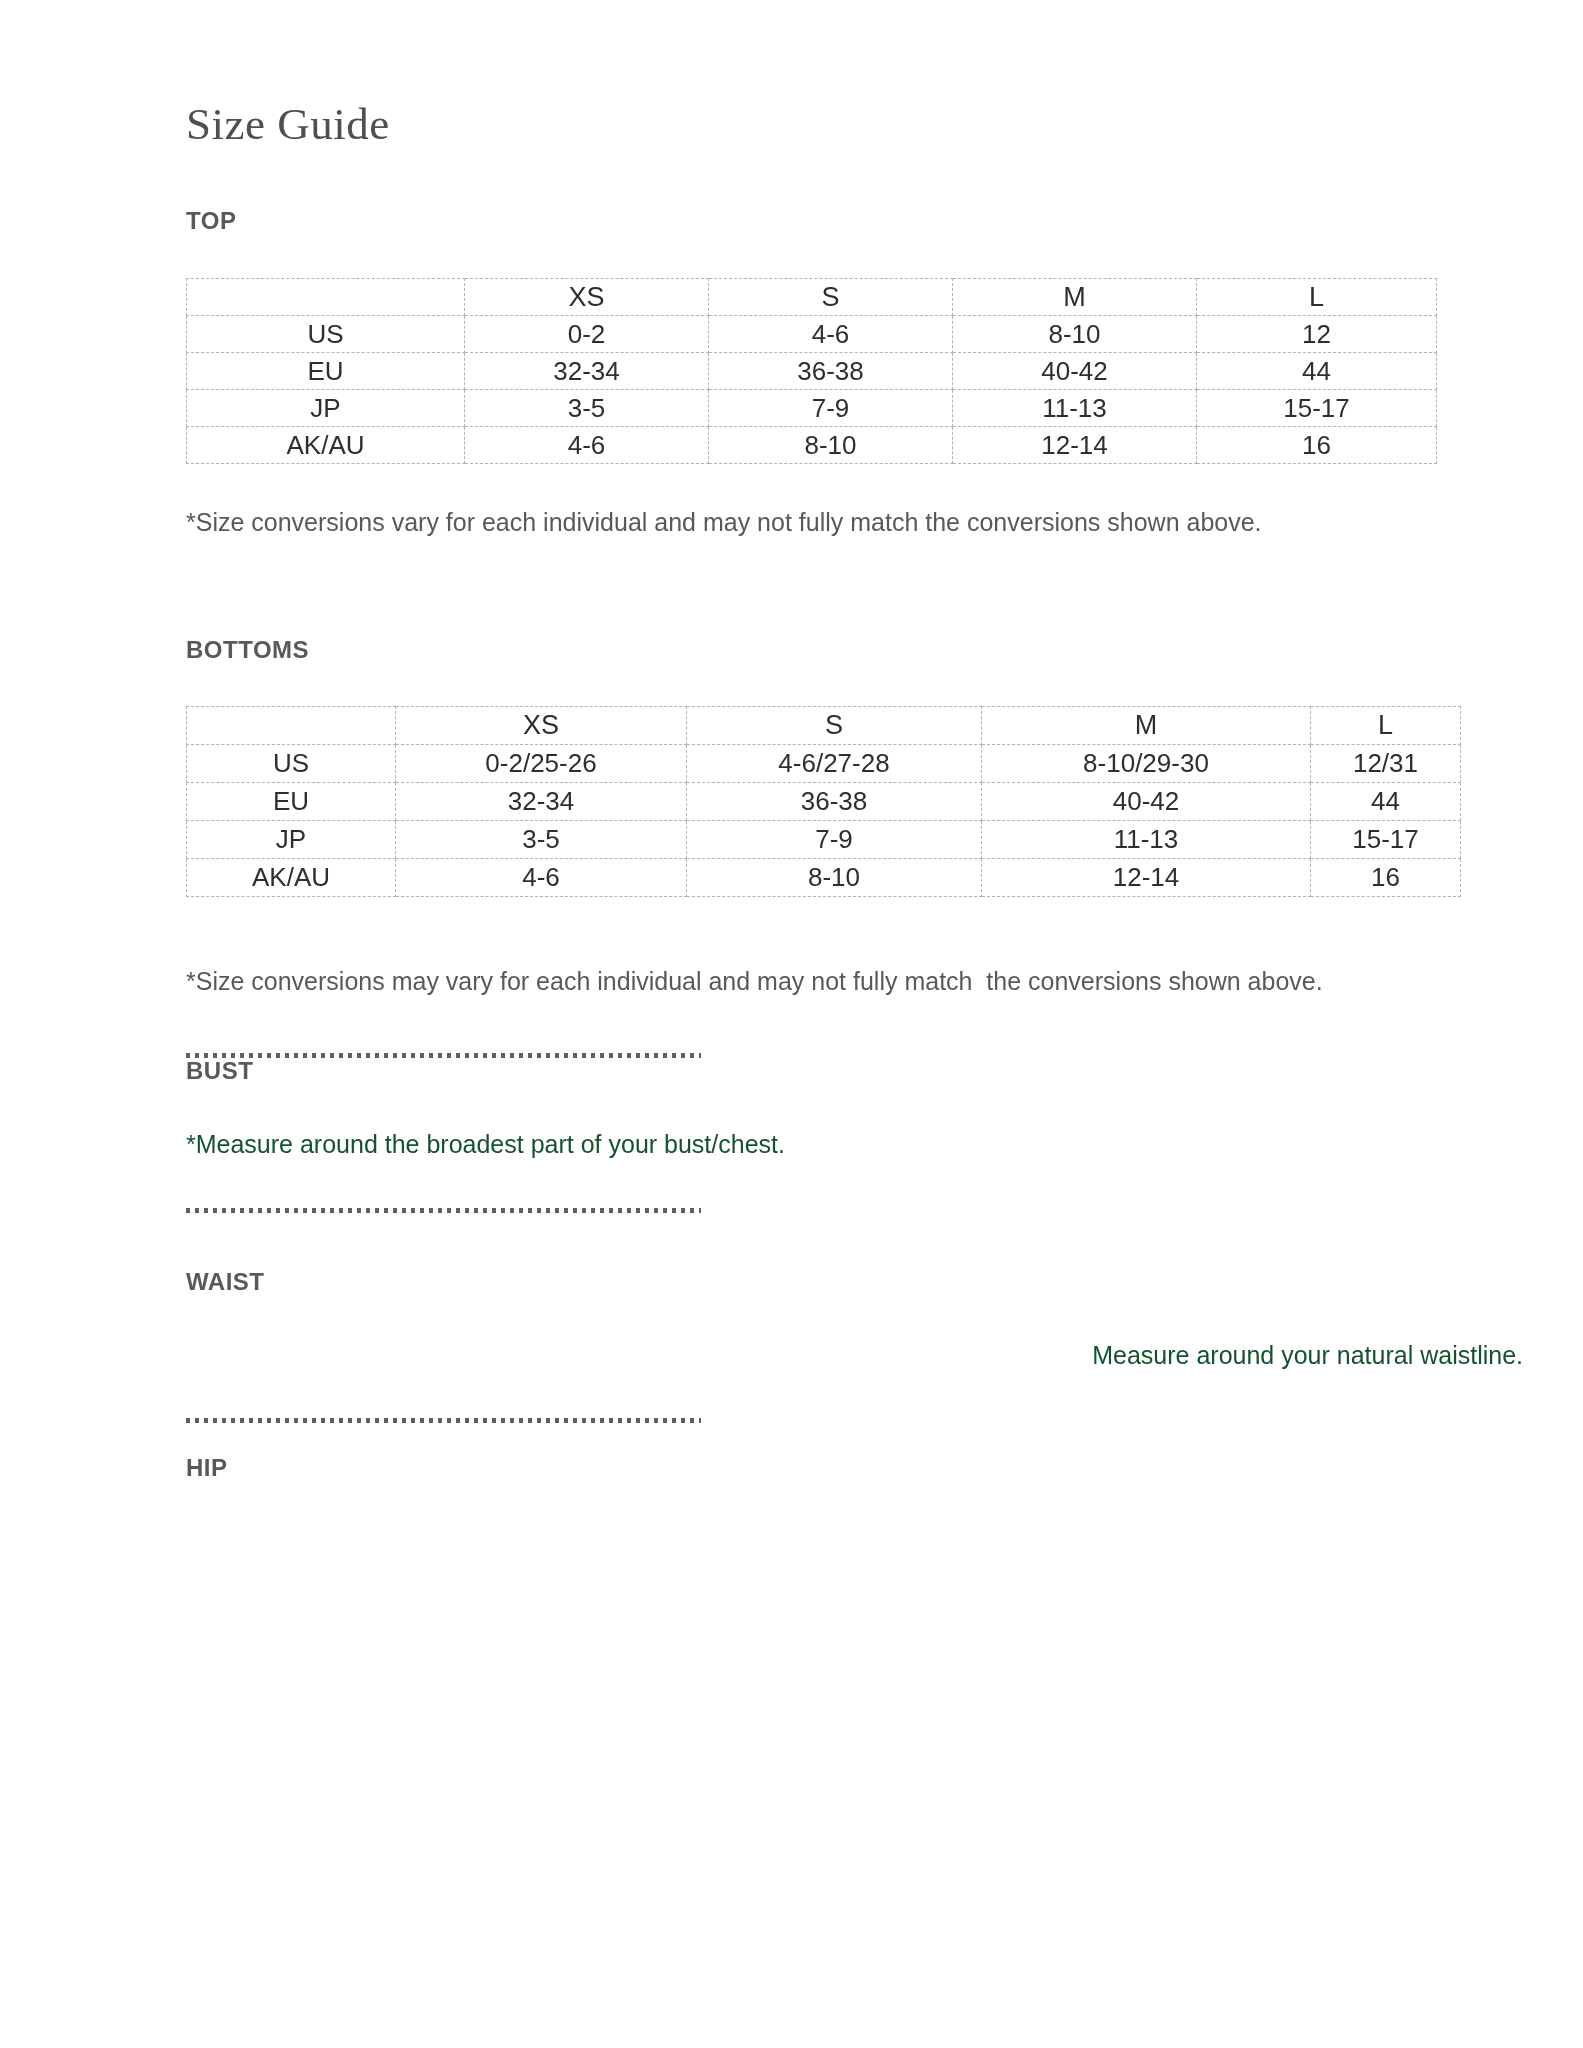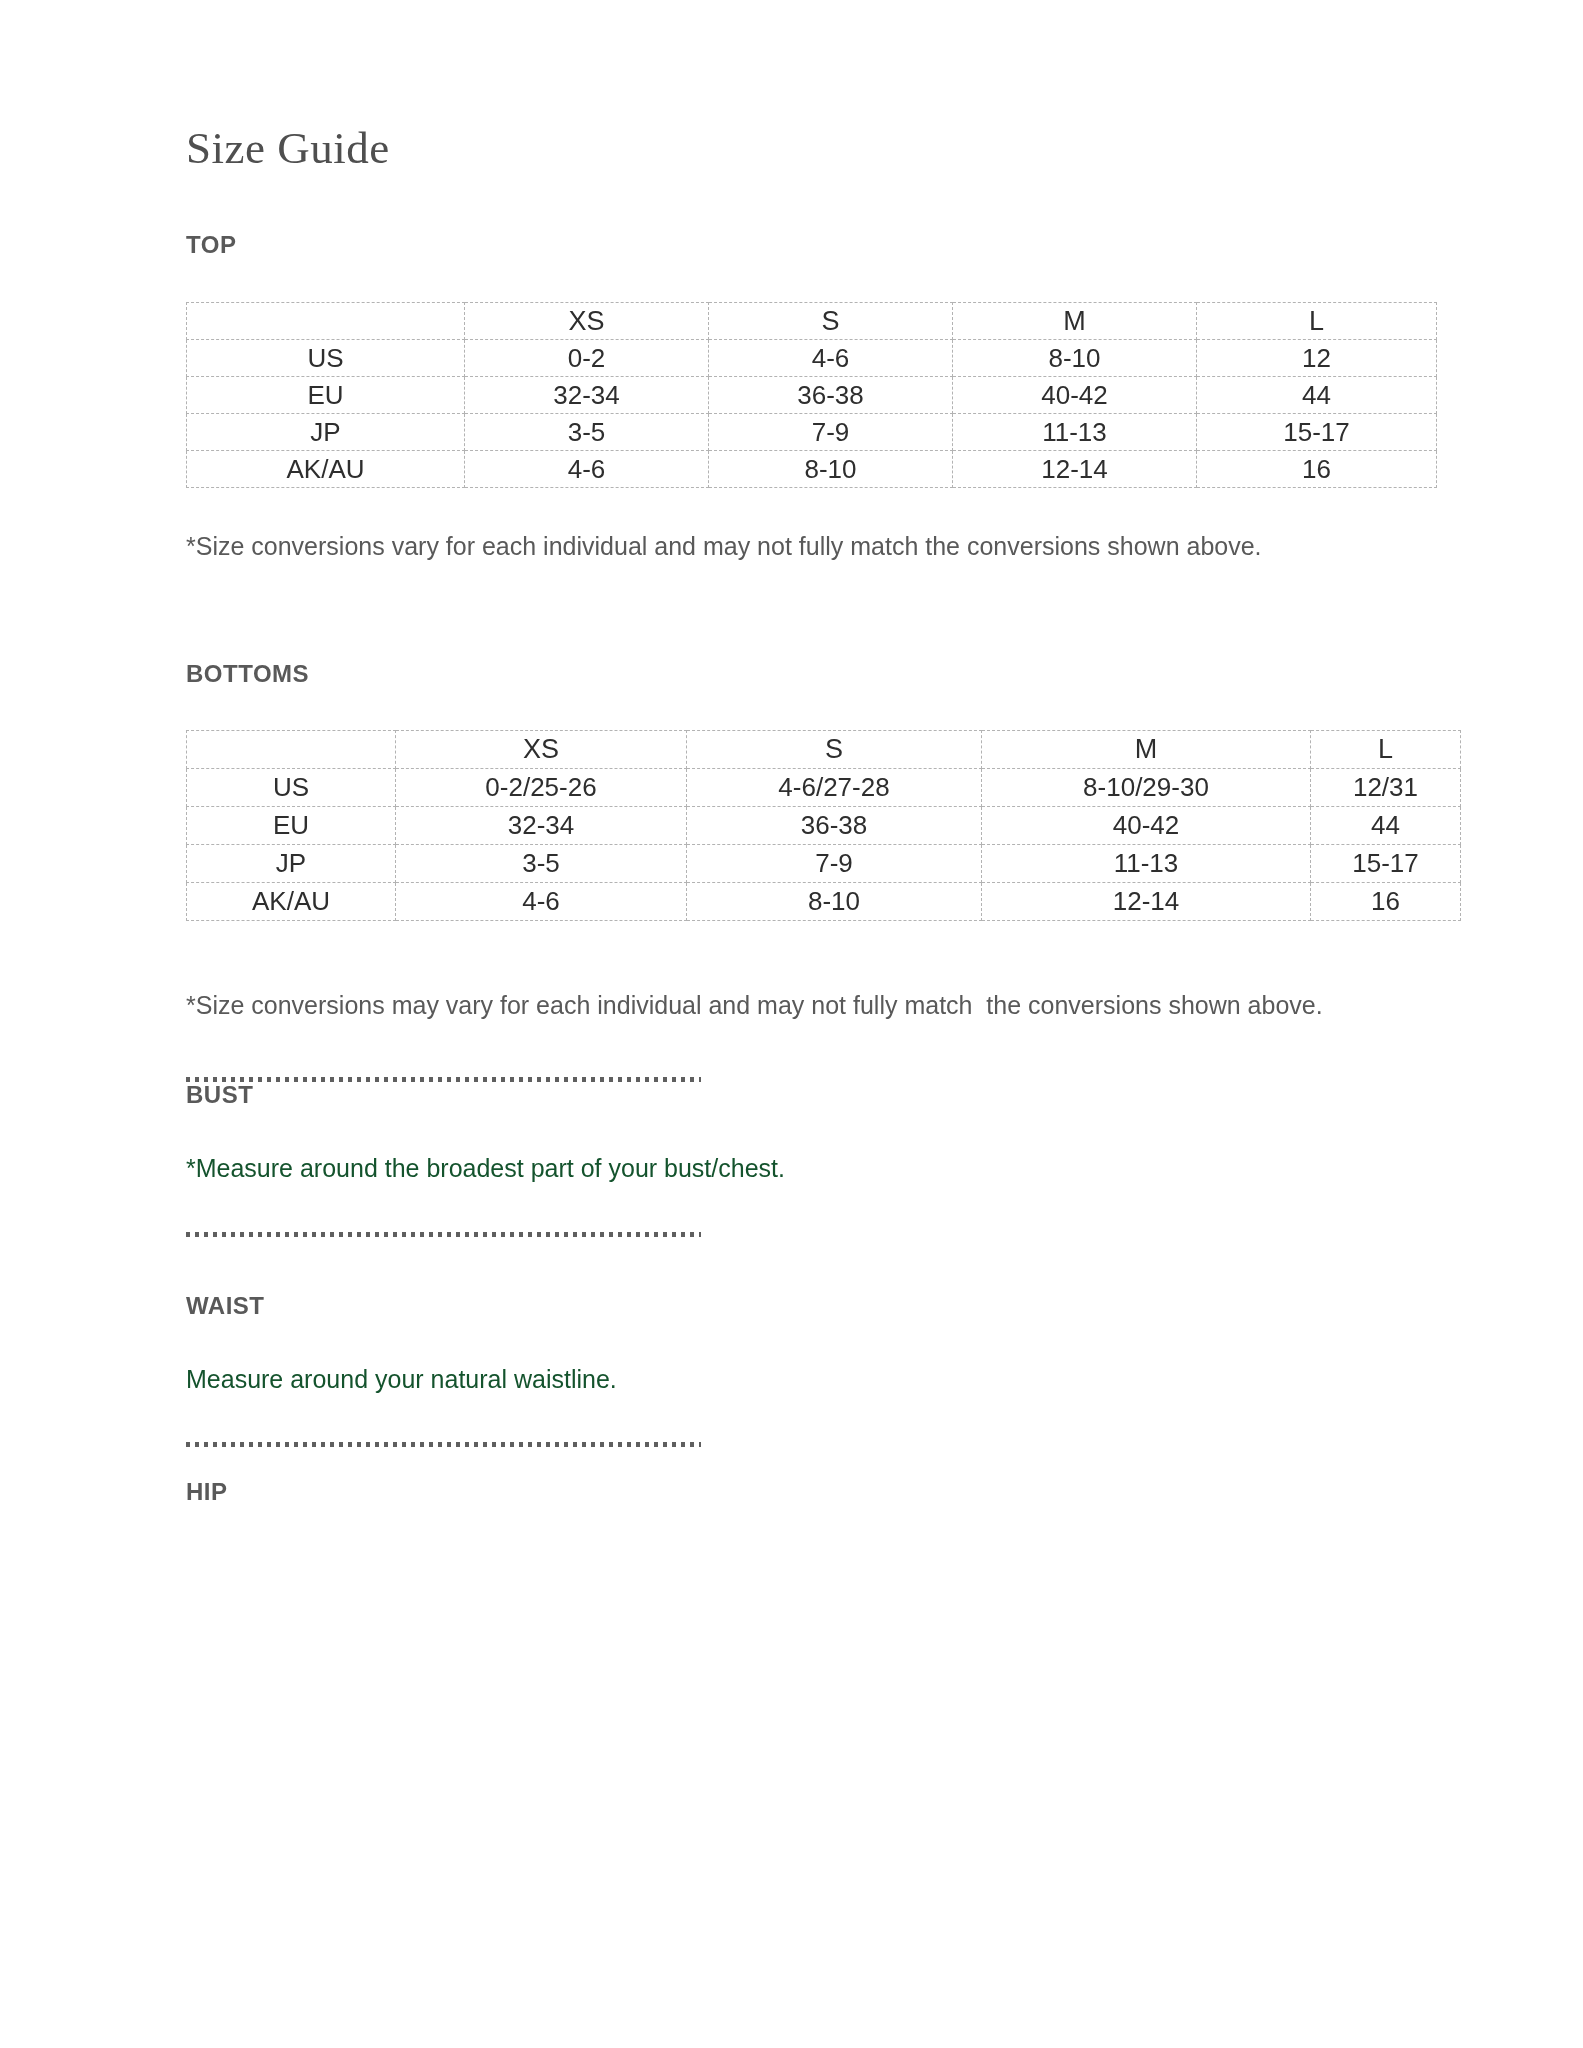--- a/index.html
+++ b/index.html
@@ -8,21 +8,21 @@
     position: relative;
     width: 1583px;
     height: 2048px;
     background: #ffffff;
     font-family: "Liberation Sans", "DejaVu Sans", sans-serif;
     overflow: hidden;
   }
   .content { padding-left: 186px; padding-right: 60px; }
 
   .title {
-    margin-top: 120px;
+    margin-top: 96px;
     font-family: "Liberation Serif", "DejaVu Serif", serif;
     font-weight: 400;
     font-size: 45px;
     line-height: 56px;
     color: #4f4f4f;
     letter-spacing: 0.5px;
   }
 
   .sec-heading {
     font-size: 24px;
@@ -66,21 +66,21 @@
   }
   .note-top { margin-top: 42px; white-space: nowrap; }
   .note-bottoms { margin-top: 68px; white-space: pre-wrap; max-width: 1190px; }
 
   .body-text {
     font-size: 25px;
     line-height: 32px;
     color: #14532d;
   }
   .t-bust  { margin-top: 44px; }
-  .t-waist { margin-top: 44px; }
+  .t-waist { margin-top: 44px; text-align: right; }
 
   .dotted-line {
     width: 515px;
     height: 5px;
     background-image: repeating-linear-gradient(
       to right,
       #5f5f5f 0px, #5f5f5f 4px,
       transparent 4px, transparent 9px
     );
   }

